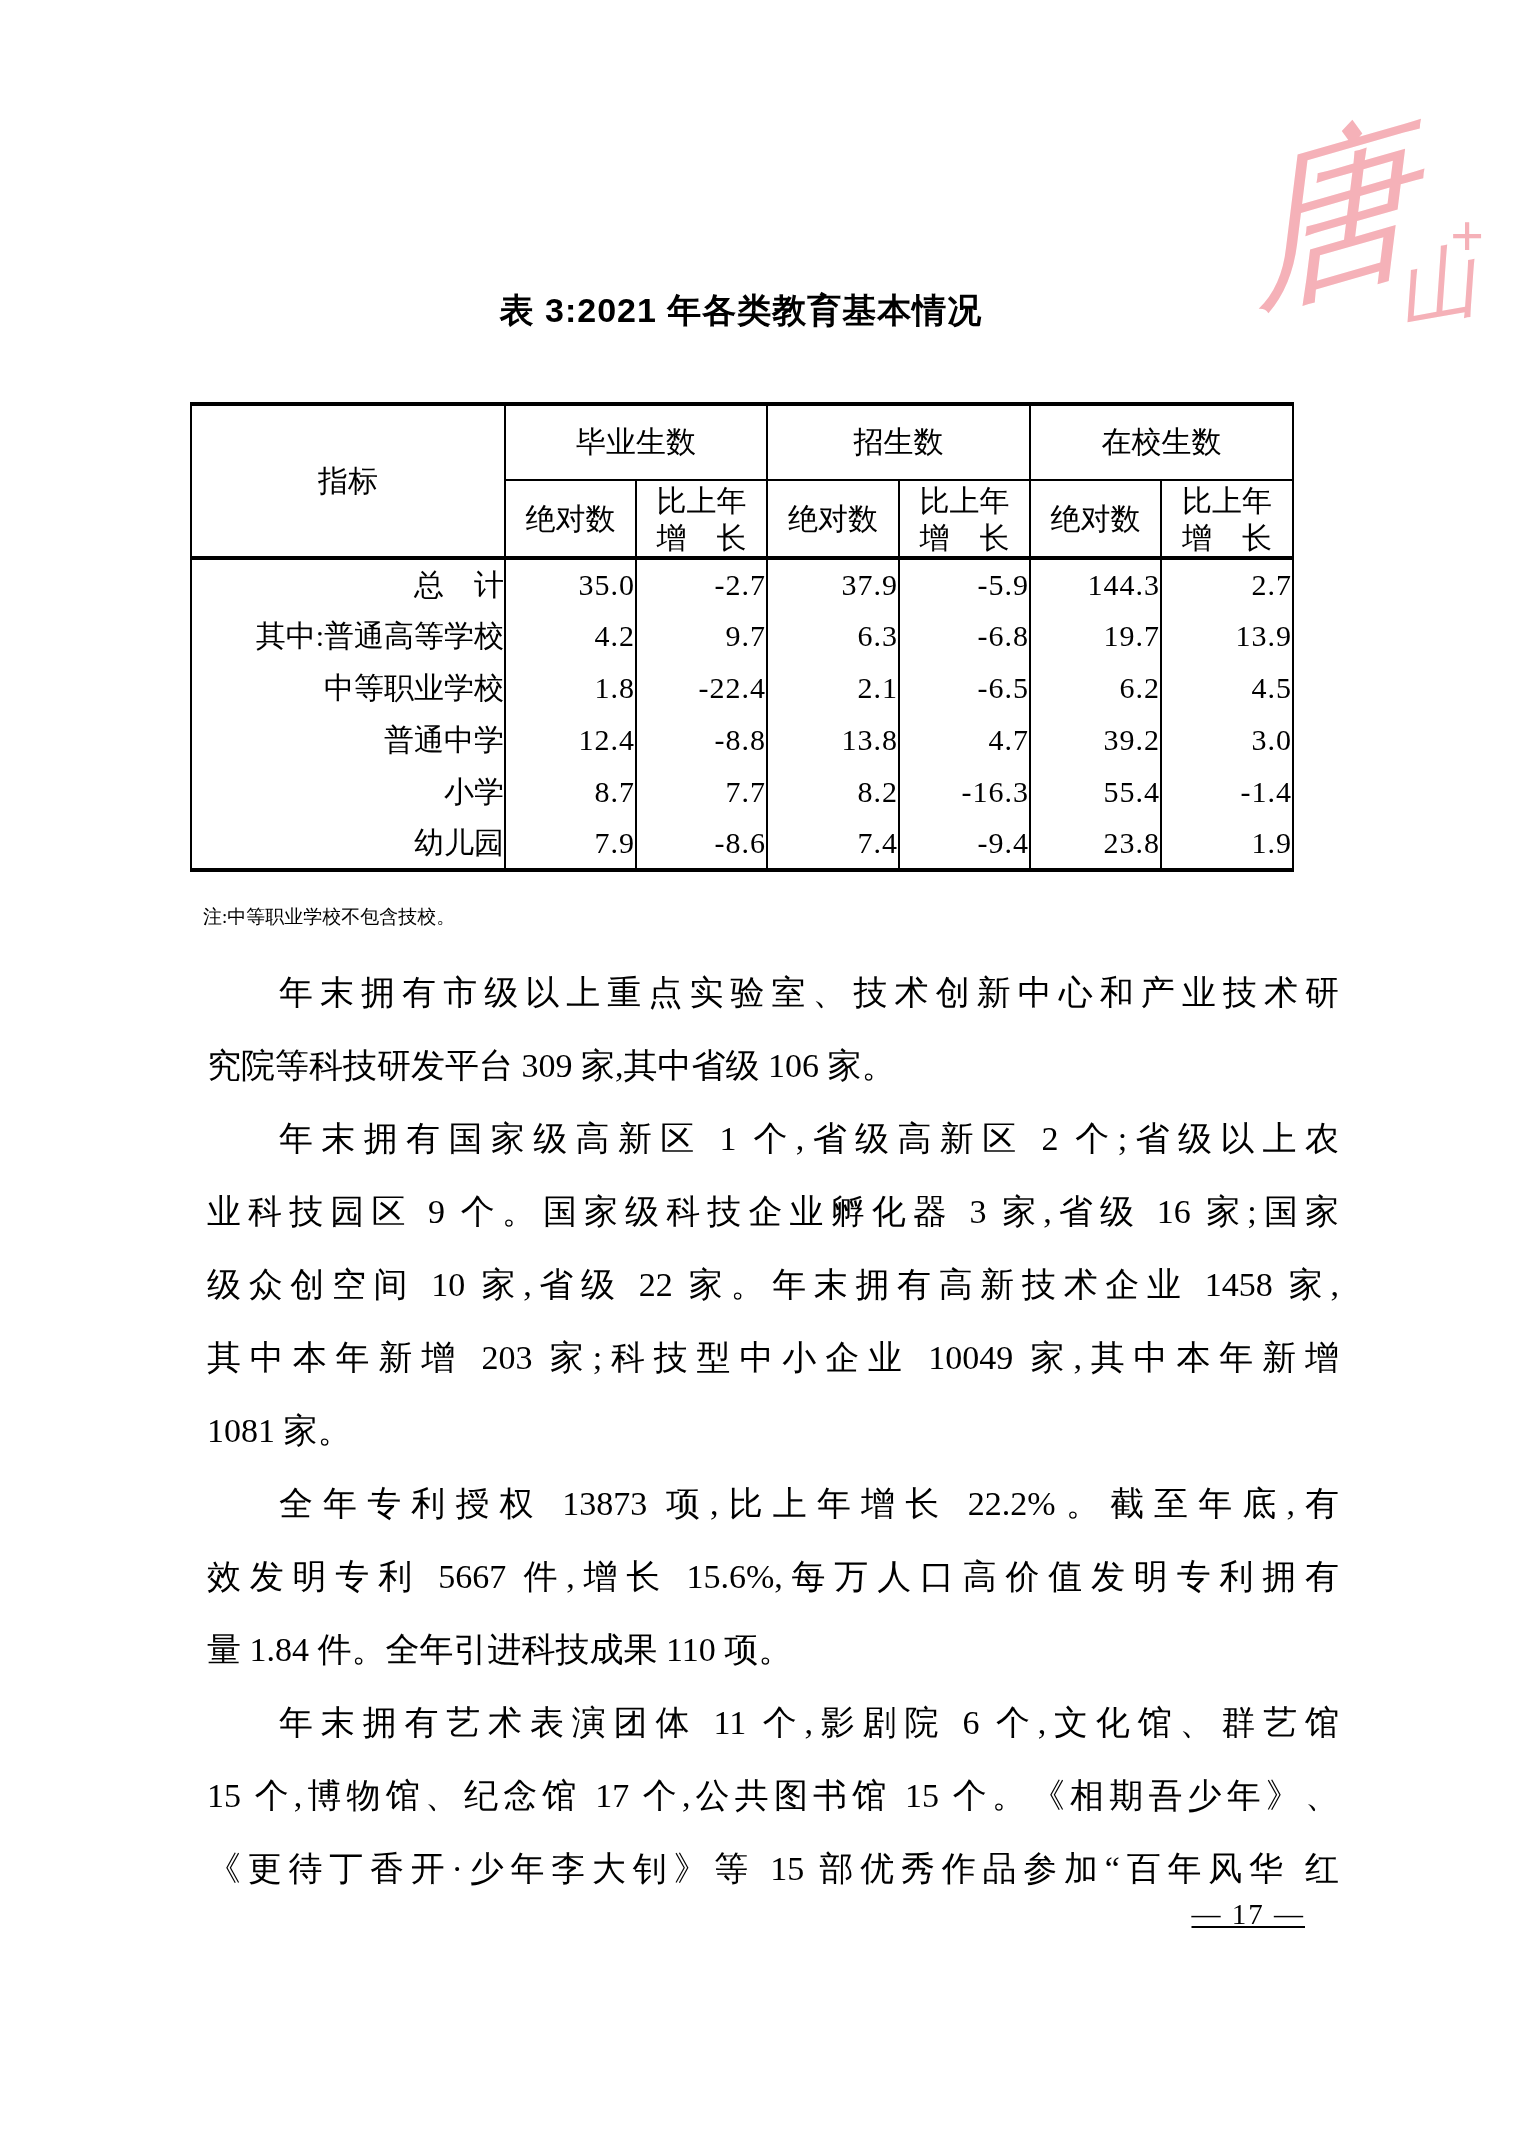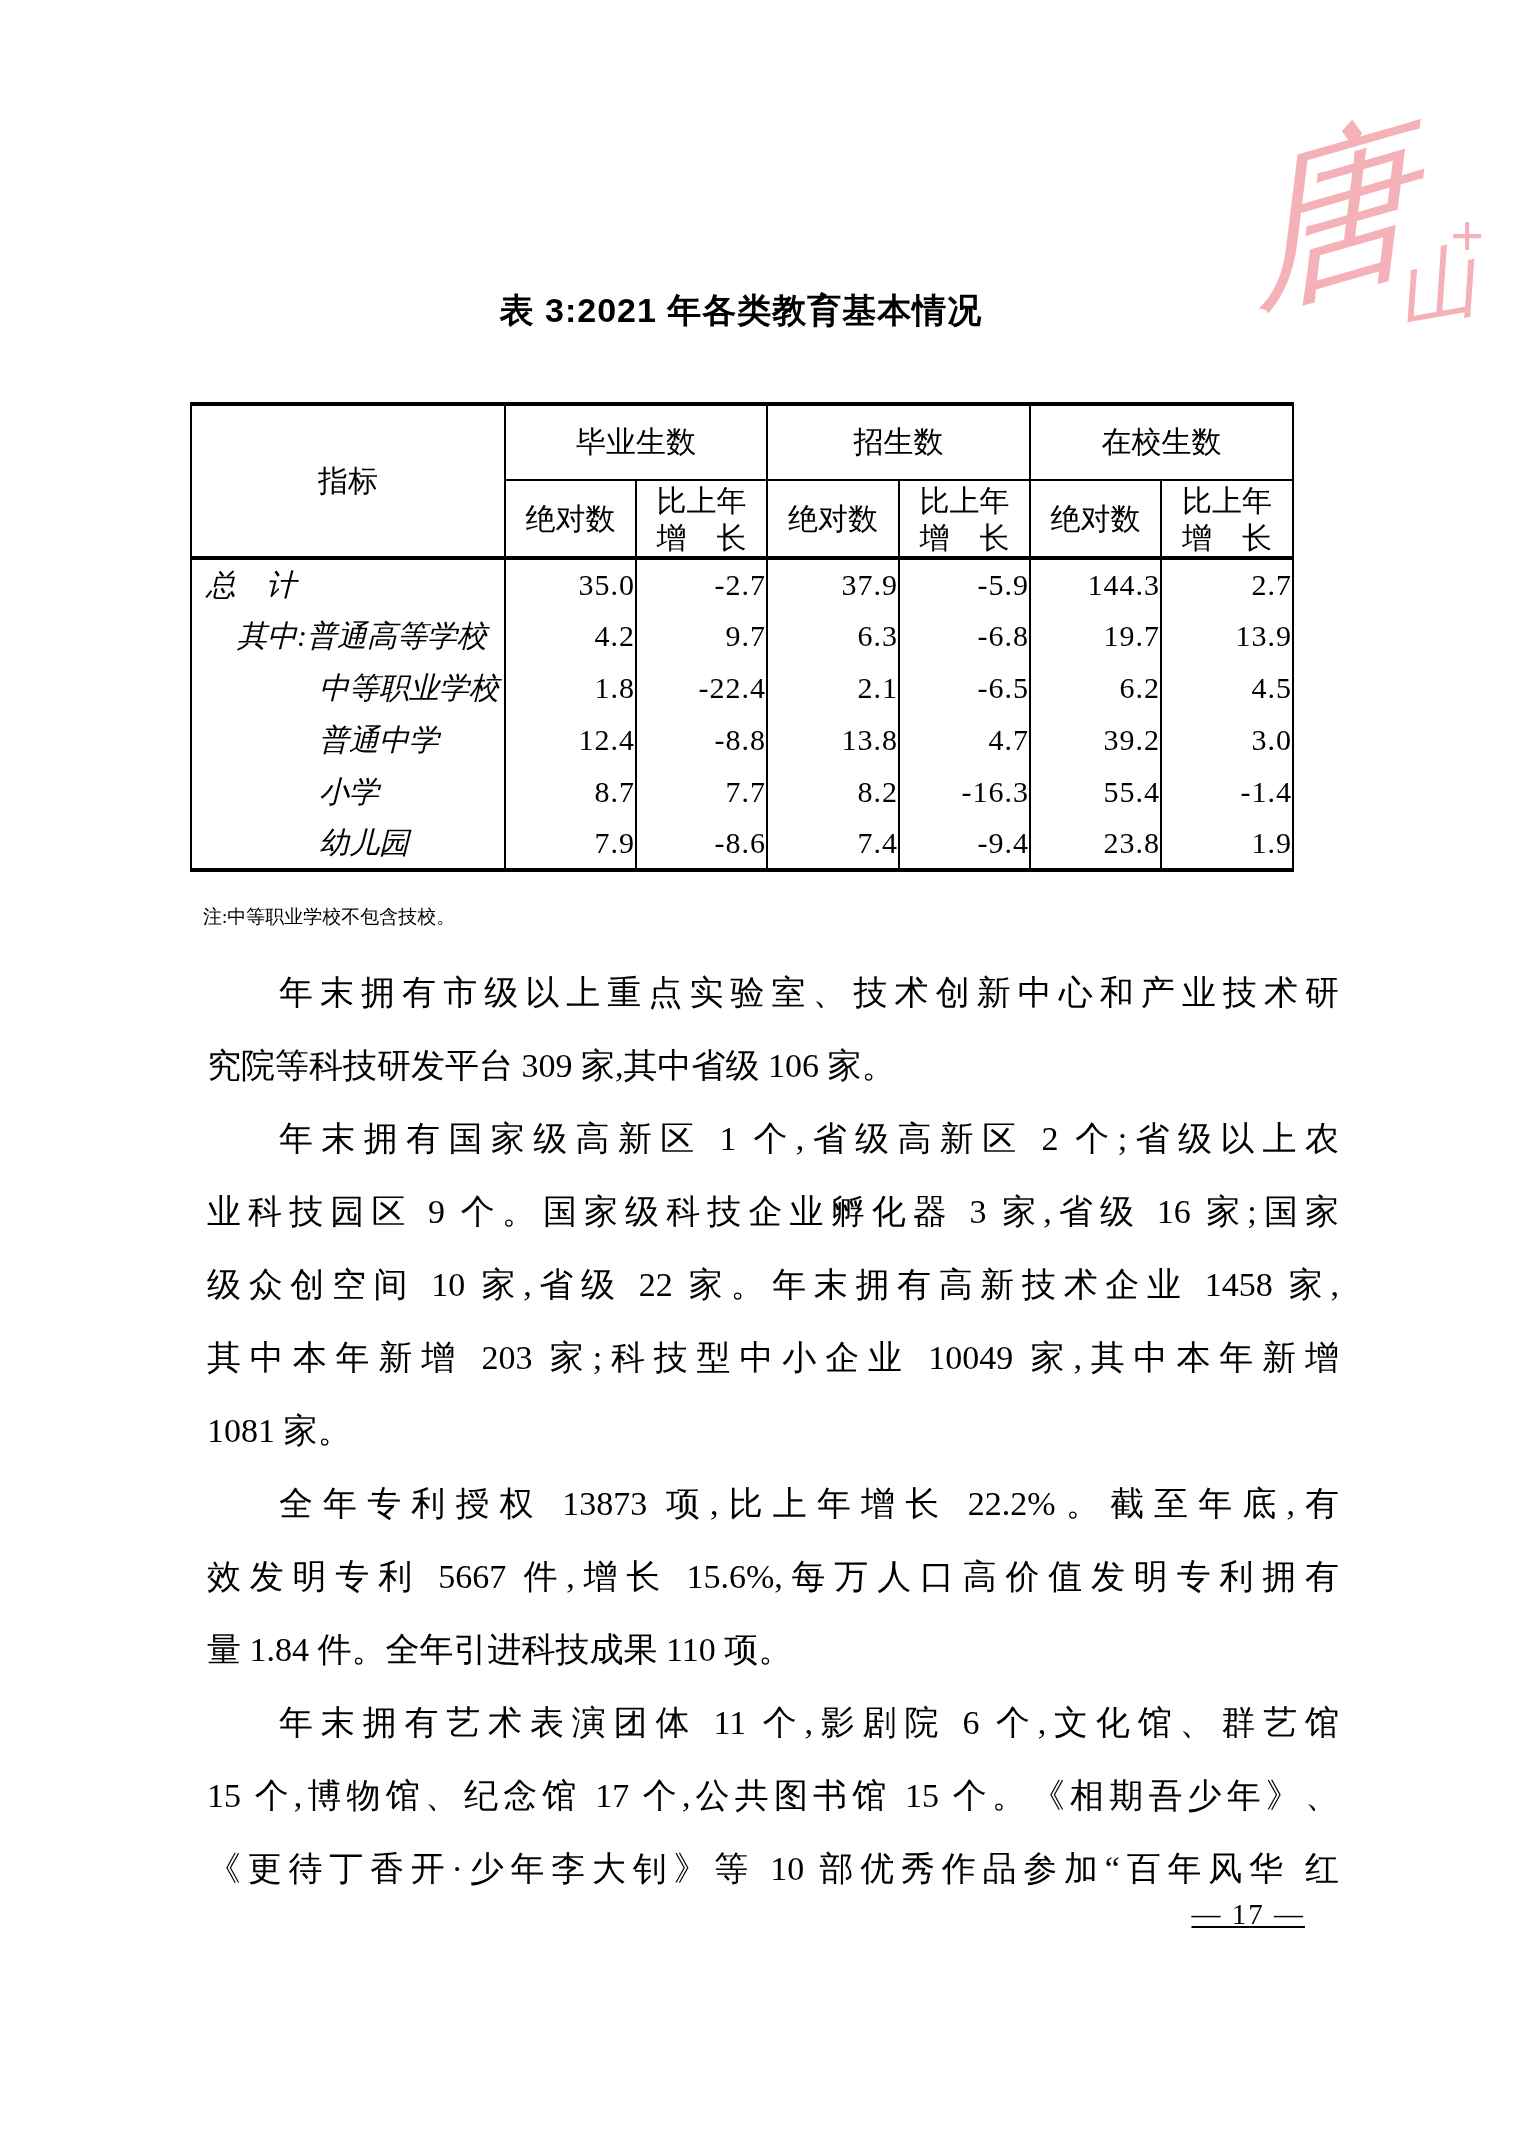--- a/index.html
+++ b/index.html
@@ -37,21 +37,21 @@
         padding:0;overflow:hidden;}
   table.edu tr.grp{height:76px;}
   table.edu tr.sub{height:78px;}
   table.edu tr.data{height:52px;}
   td.corner{text-align:center;font-size:31px;border-bottom:4px solid #000 !important;}
   td.group-h{text-align:center;font-size:31px;}
   td.sub-h{text-align:center;font-size:29px;line-height:37px;white-space:pre-line;
         border-bottom:4px solid #000 !important;}
   tr.data td{border-top:none;border-bottom:none;}
   tr.data:last-child td{border-bottom:4px solid #000;}
-  td.rlabel{text-align:left;white-space:nowrap;font-style:italic;}
+  td.rlabel{text-align:right;white-space:nowrap;}
   td.rlabel.lv1{padding-left:14px;}
   td.rlabel.lv2{padding-left:45px;margin-left:41px;}
   td.rlabel.lv3{padding-left:127px;}
   td.val{text-align:right;padding-right:14px;font-size:30px;letter-spacing:1px;}
 
   .footnote{position:absolute;left:203px;top:896px;width:1000px;height:42px;
         font-size:19px;line-height:42px;text-align:left;}
 
   
   .bodytext{position:absolute;left:207px;top:956px;width:1132px;}
@@ -170,18 +170,18 @@
       <div class="pline indent just">年末拥有国家级高新区 1 个,省级高新区 2 个;省级以上农</div>
       <div class="pline just">业科技园区 9 个。国家级科技企业孵化器 3 家,省级 16 家;国家</div>
       <div class="pline just">级众创空间 10 家,省级 22 家。年末拥有高新技术企业 1458 家,</div>
       <div class="pline just">其中本年新增 203 家;科技型中小企业 10049 家,其中本年新增</div>
       <div class="pline">1081 家。</div>
       <div class="pline indent just">全年专利授权 13873 项,比上年增长 22.2%。截至年底,有</div>
       <div class="pline just">效发明专利 5667 件,增长 15.6%,每万人口高价值发明专利拥有</div>
       <div class="pline">量 1.84 件。全年引进科技成果 110 项。</div>
       <div class="pline indent just">年末拥有艺术表演团体 11 个,影剧院 6 个,文化馆、群艺馆</div>
       <div class="pline just">15 个,博物馆、纪念馆 17 个,公共图书馆 15 个。《相期吾少年》、</div>
-      <div class="pline just">《更待丁香开·少年李大钊》等 10 部优秀作品参加“百年风华 红</div>
+      <div class="pline just">《更待丁香开·少年李大钊》等 15 部优秀作品参加“百年风华 红</div>
     </div>
 
   <div class="page-num">— 17 —</div>
 
 </div>
 
 </body></html>

